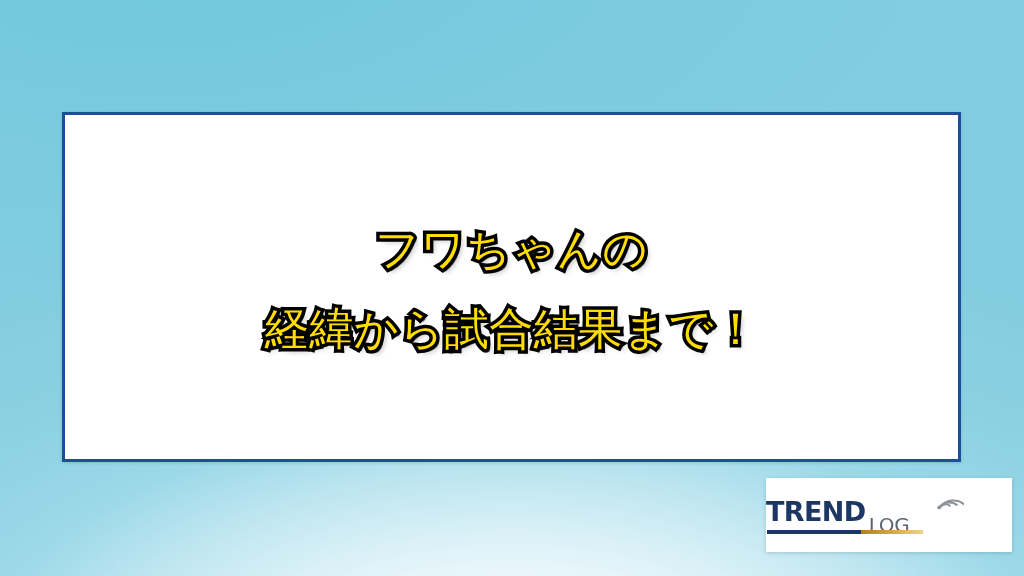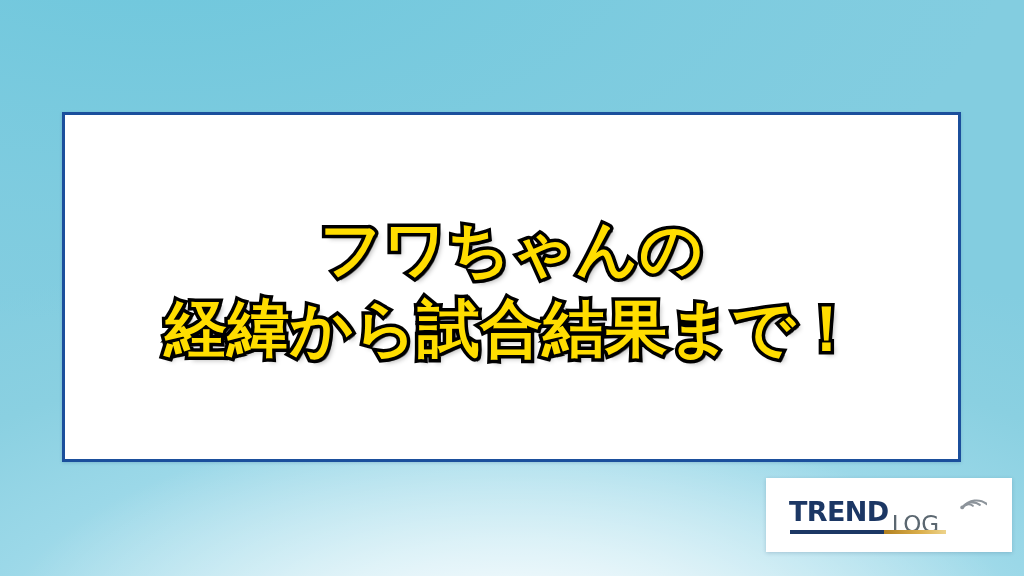--- a/index.html
+++ b/index.html
@@ -59,22 +59,22 @@
   #title-block {
     width: 100%;
     text-align: center;
     padding-top: 4px;
   }
 
   .title-line {
     display: block;
     color: #FFDD00;
     font-family: "DejaVu Sans", "Liberation Sans", sans-serif;
-    font-weight: 700;
-    font-size: 62px;
+    font-weight: 400;
+    font-size: 44px;
     line-height: 80px;
     letter-spacing: 0.5px;
     white-space: nowrap;
     -webkit-text-stroke: 7px #000000;
     paint-order: stroke fill;
     text-shadow:
       3px 3px 0 rgba(0,0,0,0.55),
       4px 4px 5px rgba(0,0,0,0.28);
   }
 
@@ -82,21 +82,20 @@
   #logo-badge {
     position: absolute;
     left: 766px;
     top: 478px;
     width: 246px;
     height: 74px;
     background: #ffffff;
     box-shadow: 0 1px 4px rgba(30,70,110,0.22);
     display: flex;
     align-items: center;
-    justify-content: center;
   }
   #logo-inner {
     position: relative;
     width: 200px;
     height: 46px;
   }
   #logo-wordmark {
     position: absolute;
     left: 0;
     top: 4px;
@@ -117,21 +116,21 @@
     font-size: 27px;
     letter-spacing: -0.6px;
     background: linear-gradient(180deg, #a9761a 0%, #d8a93f 52%, #eaca77 100%);
     -webkit-background-clip: text;
     background-clip: text;
     color: transparent;
   }
   .logo-log {
     font-family: "DejaVu Sans", "Liberation Sans", sans-serif;
     font-weight: 400;
-    font-size: 23px;
+    font-size: 20px;
     letter-spacing: -0.3px;
     color: #5b6770;
     margin-left: 3px;
     position: relative;
     top: 11px;
   }
   #logo-underline {
     position: absolute;
     left: 1px;
     top: 38px;

